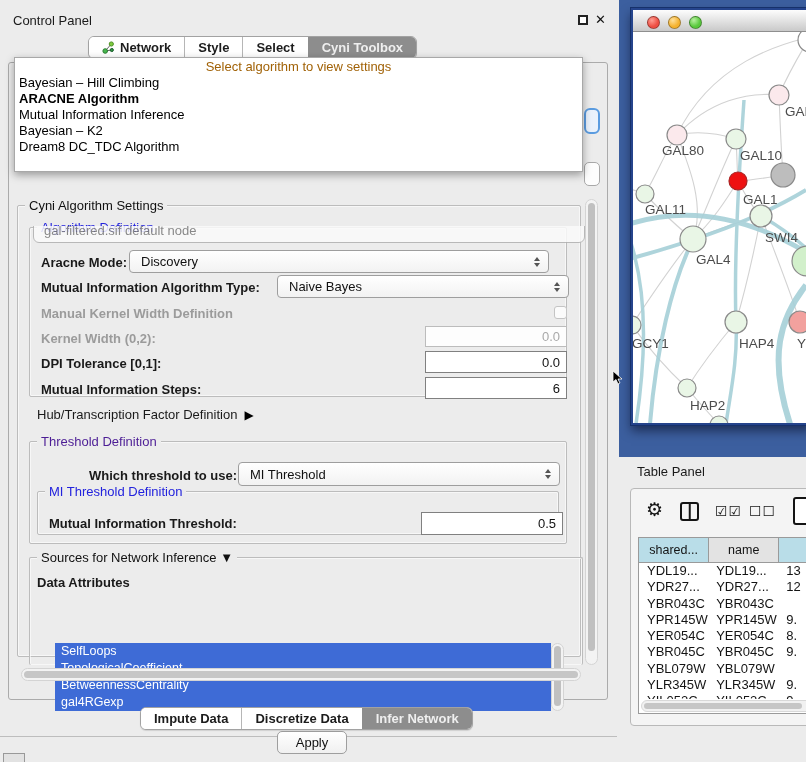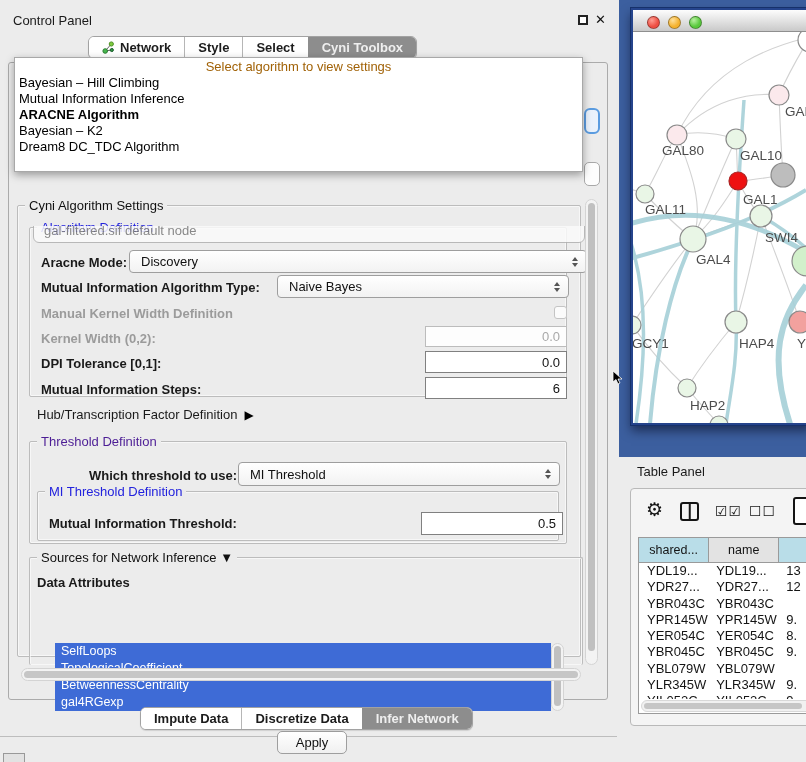--- a/index.html
+++ b/index.html
@@ -140,21 +140,21 @@
     </div>
 
     <div class="groupbox" style="left:8px;top:142px;width:564px;height:452px">
       <span class="gtitle">Cyni Algorithm Settings</span>
     </div>
 
     <div class="groupbox" style="left:20px;top:164px;width:538px;height:170px">
       <span class="gtitle blue">Algorithm Definition</span>
     </div>
     <div class="lbl" style="left:32px;top:192px">Aracne Mode:</div>
-    <div class="combo" style="left:120px;top:187px;width:458px;height:23px">
+    <div class="combo" style="left:120px;top:187px;width:420px;height:23px">
       <span>Discovery</span>
       <span class="arrows">
           <span class="tri-up"></span>
           <span class="tri-dn"></span>
         </span>
     </div>
     <div class="lbl" style="left:32px;top:217px">Mutual Information Algorithm Type:</div>
     <div class="combo" style="left:268px;top:212px;width:292px;height:23px">
       <span>Naive Bayes</span>
       <span class="arrows">
@@ -179,21 +179,21 @@
       <span class="gtitle green">Threshold Definition</span>
     </div>
     <div class="lbl" style="left:80px;top:405px">Which threshold to use:</div>
     <div class="combo" style="left:229px;top:399px;width:322px;height:24px">
       <span>MI Threshold</span>
       <span class="arrows">
           <span class="tri-up"></span>
           <span class="tri-dn"></span>
         </span>
     </div>
-    <div class="groupbox" style="left:28px;top:428px;width:522px;height:50px">
+    <div class="groupbox" style="left:28px;top:428px;width:522px;height:44px">
       <span class="gtitle blue">MI Threshold Definition</span>
     </div>
     <div class="lbl" style="left:40px;top:453px">Mutual Information Threshold:</div>
     <div class="field" style="left:412px;top:449px;width:142px;height:23px">0.5</div>
 
     <div class="groupbox" style="left:20px;top:494px;width:554px;height:108px;border-bottom:none">
       <span class="gtitle"><span>Sources for Network Inference</span> <span>▼</span></span>
     </div>
     <div class="lbl" style="left:28px;top:512px">Data Attributes</div>
     <div class="abs" id="attr-list">
@@ -213,22 +213,22 @@
       <div class="hthumb" style="left:2px;right:2px"></div>
     </div>
 
     <div class="abs" id="apply-btn">Apply</div>
   </div>
 
   <div class="abs" id="dd-popup">
     <div id="dd-placeholder">Select algorithm to view settings</div>
     <div id="dd-list">
         <div class="dd-item">Bayesian – Hill Climbing</div>
+        <div class="dd-item bold">ARACNE Algorithm</div>
         <div class="dd-item">Mutual Information Inference</div>
-        <div class="dd-item bold">ARACNE Algorithm</div>
         <div class="dd-item">Bayesian – K2</div>
         <div class="dd-item">Dream8 DC_TDC Algorithm</div>
       </div>
   </div>
 
   <div class="seg-tabs" id="bottom-tabs">
       <div class="seg">
         <span>Impute Data</span>
       </div>
       <div class="seg">

